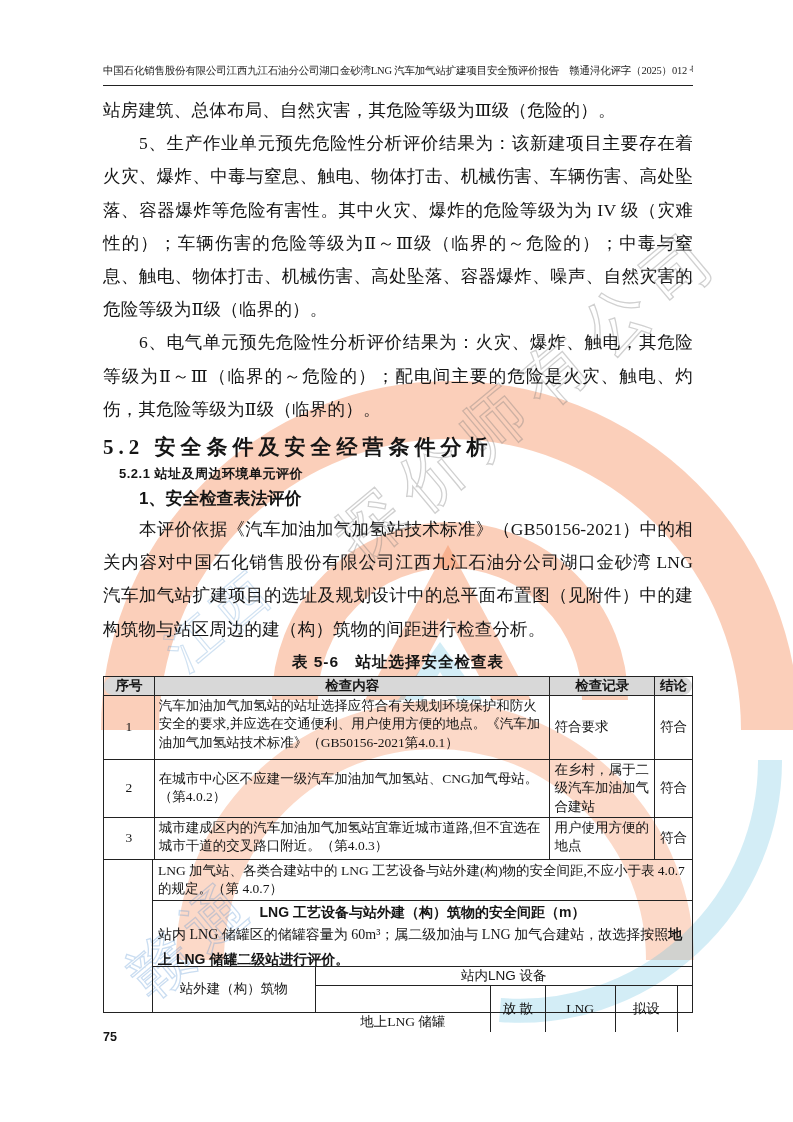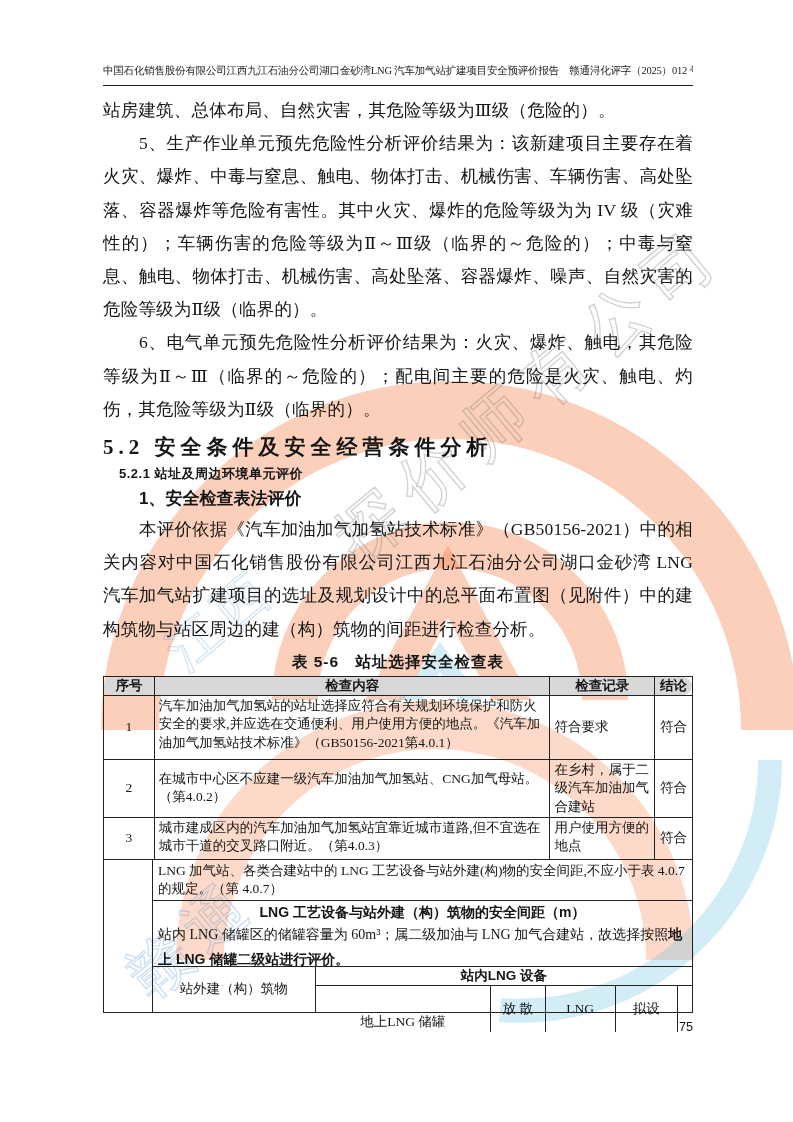--- a/index.html
+++ b/index.html
@@ -56,30 +56,30 @@
     text-align:center;font-weight:bold;font-family:"Liberation Sans","DejaVu Sans",sans-serif;
     font-size:14px;line-height:19px;padding-top:2px;
   }
   .note-line{padding:0 5px 2px 5px;font-size:14px;line-height:25px;}
   .bold-sans{font-weight:bold;font-family:"Liberation Sans","DejaVu Sans",sans-serif;}
   .bottomblock{display:flex;height:46px;}
   .ob-cell{width:162px;box-sizing:border-box;display:flex;align-items:center;justify-content:center;}
   .inner-col{width:378px;display:flex;flex-direction:column;box-sizing:border-box;border-left:1px solid #222;}
   .inner-head{
     height:20px;box-sizing:border-box;display:flex;align-items:center;justify-content:center;
-    font-weight:bold;font-family:"Liberation Sans","DejaVu Sans",sans-serif;
+    font-weight:normal;font-family:"Liberation Sans","DejaVu Sans",sans-serif;
   }
   .inner-cells{display:flex;flex:1;box-sizing:border-box;border-top:1px solid #222;}
   .inner-cells .icell{
     box-sizing:border-box;border-left:1px solid #222;display:flex;align-items:center;justify-content:center;
     overflow:hidden;
   }
   .inner-cells .icell:first-child{border-left:none;margin-top:27px;}
   .page-number{
-    margin-top:7px;text-align:right;font-size:12.5px;font-weight:normal;
+    margin-top:17px;text-align:left;font-size:12.5px;font-weight:bold;
     font-family:"Liberation Sans","DejaVu Sans",sans-serif;
   }
 </style>
 </head>
 <body>
 
 <div class="page">
 
   <svg class="watermark" viewBox="0 0 793 1122" xmlns="http://www.w3.org/2000/svg">
 

